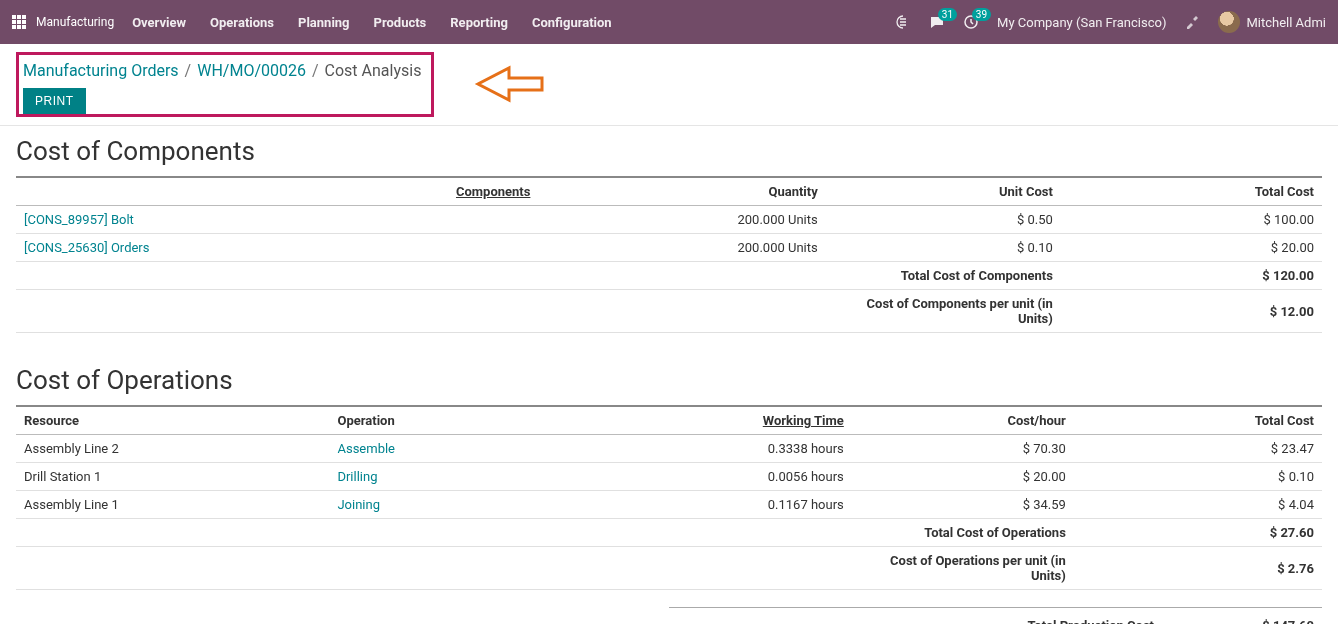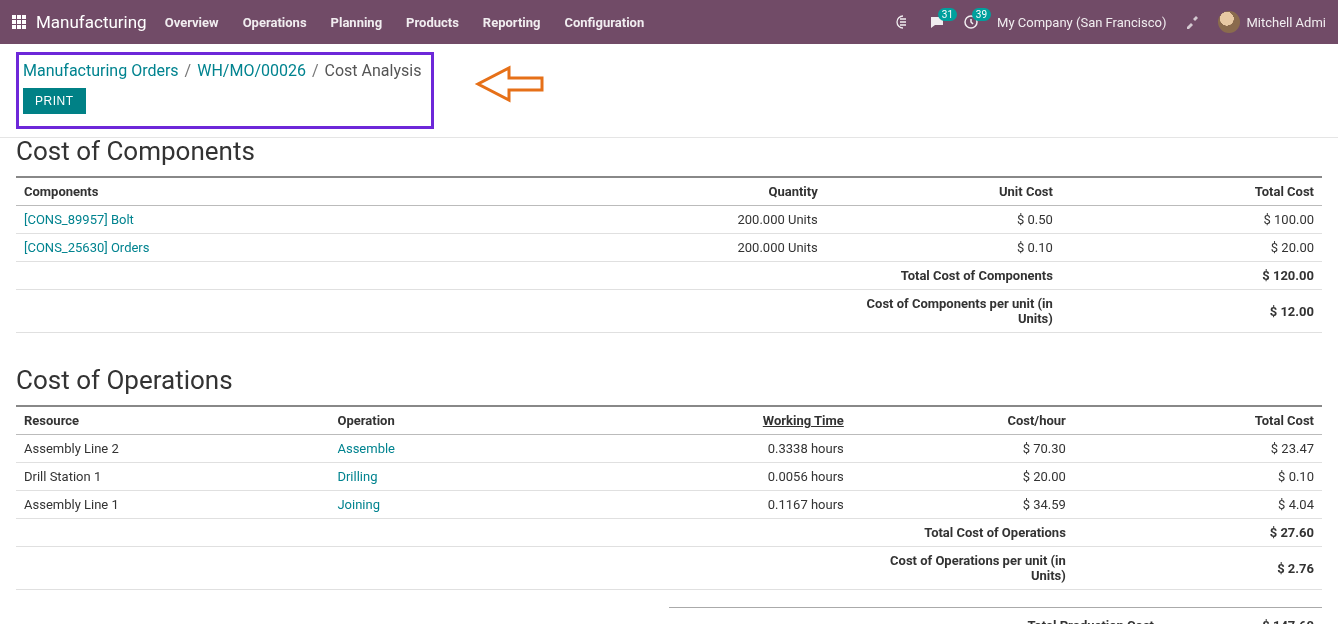--- a/index.html
+++ b/index.html
@@ -24,21 +24,21 @@
   }
   .topbar .apps-icon {
     display: grid;
     grid-template-columns: repeat(3, 4px);
     grid-template-rows: repeat(3, 4px);
     gap: 1px;
     margin-right: 10px;
     cursor: pointer;
   }
   .topbar .apps-icon span { background: #fff; width: 4px; height: 4px; }
-  .topbar .app-name { font-size: 17px; margin-right: 18px; }
+  .topbar .app-name { font-size: 12px; margin-right: 18px; }
   .topbar .menu { display: flex; gap: 24px; }
   .topbar .menu div { cursor: pointer; color: rgba(255,255,255,0.9); font-size: 13px; font-weight: bold; }
   .topbar .spacer { flex: 1; }
   .topbar .right { display: flex; align-items: center; gap: 18px; }
   .topbar .right .icon-btn { cursor: pointer; color: rgba(255,255,255,0.9); position: relative; display:flex; align-items:center; }
   .topbar .badge {
     background: #00a09d;
     color: #fff;
     font-size: 10px;
     border-radius: 8px;
@@ -55,22 +55,22 @@
     background: radial-gradient(circle at 40% 35%, #e8c9a3 35%, #8a6b4d 36%);
   }
   .control-bar {
     display: flex;
     align-items: flex-start;
     padding: 8px 16px;
     border-bottom: 1px solid #e5e5e5;
     position: relative;
   }
   .annot-box {
-    border: 3px solid #6d28d9;
-    padding: 4px 10px 12px 4px;
+    border: 3px solid #be185d;
+    padding: 4px 10px 0 4px;
     display: inline-block;
   }
   .breadcrumb {
     font-size: 16px;
     display: flex;
     align-items: center;
     gap: 6px;
     margin-bottom: 8px;
     padding-top: 2px;
   }
@@ -218,21 +218,21 @@
     </svg>
   </div>
 </div>
 
 <div class="content-wrap">
 
   <h2 class="section">Cost of Components</h2>
   <table class="report">
     <thead>
       <tr>
-        <th style="text-align:left;">Components</th>
+        <th style="text-align:right;text-decoration:underline;">Components</th>
         <th class="num" style="width:22%;">Quantity</th>
         <th class="num" style="width:18%;">Unit Cost</th>
         <th class="num" style="width:20%;">Total Cost</th>
       </tr>
     </thead>
     <tbody>
       <tr>
         <td class="link-cell">[CONS_89957] Bolt</td>
         <td class="num">200.000 Units</td>
         <td class="num">$ 0.50</td>

